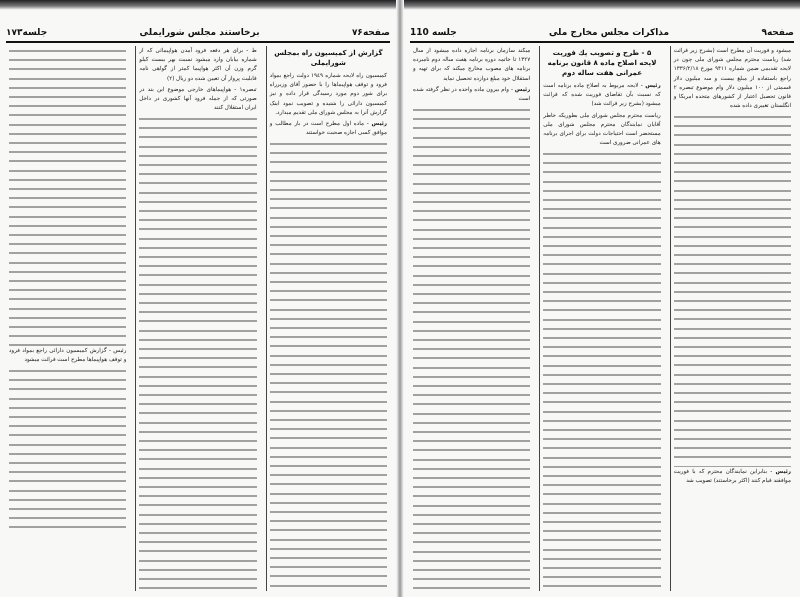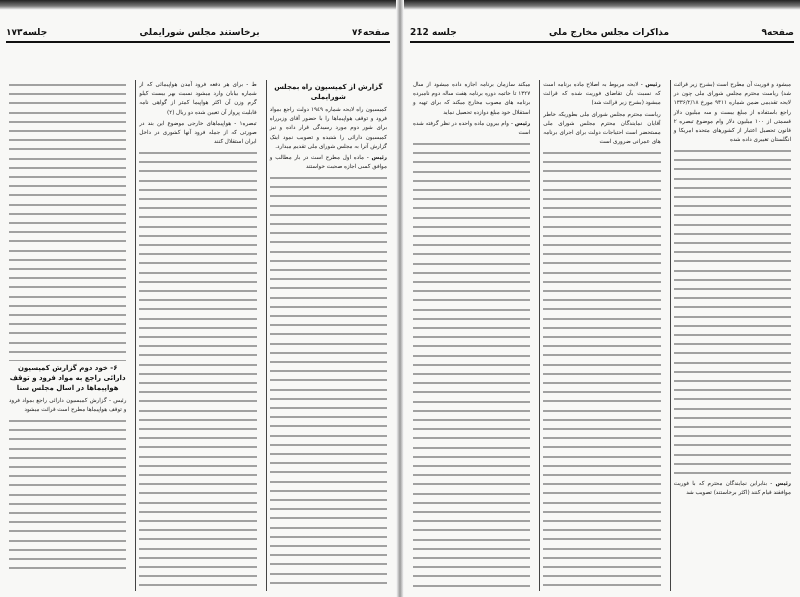--- a/index.html
+++ b/index.html
@@ -4,21 +4,21 @@
 <style>
   html,body{margin:0;padding:0;background:#fff;}
   body{width:800px;height:597px;overflow:hidden;position:relative;font-family:"DejaVu Sans",sans-serif;color:#111;}
   .topband{position:absolute;left:0;top:0;width:800px;height:10px;background:linear-gradient(#222,#777 60%,#fff);}
   .page{position:absolute;top:10px;height:587px;background:#f8f8f6;}
   .page.left{left:0;width:396px;}
   .page.right{left:404px;width:396px;}
   .gutter{position:absolute;left:396px;top:0;width:8px;height:597px;background:linear-gradient(90deg,#fff,#999,#fff);}
   .header{position:absolute;top:14px;left:6px;right:6px;height:16px;display:flex;justify-content:space-between;align-items:center;direction:rtl;font-size:9px;font-weight:bold;}
   .header .rule{position:absolute;left:0;right:0;bottom:-3px;height:2px;background:#111;}
-  .cols{position:absolute;top:36px;left:6px;right:6px;bottom:6px;display:flex;flex-direction:row-reverse;gap:6px;margin-top:34px;}
+  .cols{position:absolute;top:36px;left:6px;right:6px;bottom:6px;display:flex;flex-direction:row-reverse;gap:6px;}
   .col{flex:1;border-left:1px solid #444;padding:0 3px;direction:rtl;overflow:hidden;}
   .col:last-child{border-left:none;}
   .para{font-size:5.6px;line-height:9.2px;text-align:justify;margin:0 0 2px 0;color:#222;}
   .heading{font-size:7px;line-height:10px;font-weight:bold;text-align:center;margin:2px 0 3px 0;}
   .speaker{font-weight:bold;}
   .lines{height:100%;background:repeating-linear-gradient(#f8f8f6 0,#f8f8f6 4px,#5a5a5a 4px,#5a5a5a 6px,#f8f8f6 6px,#f8f8f6 9.2px);opacity:.55;}
 </style>
 </head>
 <body>
 
@@ -38,43 +38,43 @@
       <p class="para"><span class="speaker">رئیس</span> - <span>ماده اول مطرح است در بار مطالب و موافق کسی اجازه صحبت خواستند</span></p>
       <div class="lines"></div>
     </div>
     <div class="col">
       <p class="para">ط - برای هر دفعه فرود آمدن هواپیمائی که از شماره بیابان وارد میشود نسبت بهر بیست کیلو گرم وزن آن اکثر هواپیما کمتر از گواهی نامه قابلیت پرواز آن تعیین شده دو ریال (۲)</p>
       <p class="para">تبصره۱ - هواپیماهای خارجی موضوع این بند در صورتی که از جمله فرود آنها کشوری در داخل ایران استقلال کنند</p>
       <div class="lines"></div>
     </div>
     <div class="col">
       <div class="lines" style="height:55%"></div>
-      <div class="heading">۶- خود دوم گزارش کمیسیون دارائی راجع به مواد فرود و توقف هواپیماها در اسال مجلس سنا</div>
       <p class="para">رئیس - گزارش کمیسیون دارائی راجع بمواد فرود و توقف هواپیماها مطرح است قرائت میشود</p>
       <div class="lines" style="height:30%"></div>
     </div>
   </div>
 </div>
 
 <div class="gutter"></div>
 
 <div class="page right">
   <div class="header">
     <span>صفحه۹</span>
     <span>مذاکرات مجلس مخارج ملی</span>
-    <span>جلسه 212</span>
+    <span>جلسه 110</span>
     <div class="rule"></div>
   </div>
   <div class="cols">
     <div class="col">
       <p class="para">میشود و فوریت آن مطرح است (بشرح زیر قرائت شد) ریاست محترم مجلس شورای ملی چون در لایحه تقدیمی ضمن شماره ۹۴۱۱ مورخ ۱۳۳۶/۲/۱۸ راجع باستفاده از مبلغ بیست و سه میلیون دلار قسمتی از ۱۰۰ میلیون دلار وام موضوع تبصره ۲ قانون تحصیل اعتبار از کشورهای متحده امریکا و انگلستان تغییری داده شده</p>
       <div class="lines" style="height:65%"></div>
       <p class="para"><span class="speaker">رئیس</span> - <span>بنابراین نمایندگان محترم که با فوریت موافقند قیام کنند (اکثر برخاستند) تصویب شد</span></p>
     </div>
     <div class="col">
+      <div class="heading">۵ - طرح و تصویب یك فوریت لایحه اصلاح ماده ۸ قانون برنامه عمرانی هفت ساله دوم</div>
       <p class="para"><span class="speaker">رئیس</span> - <span>لایحه مربوط به اصلاح ماده برنامه است که نسبت بآن تقاضای فوریت شده که قرائت میشود (بشرح زیر قرائت شد)</span></p>
       <p class="para">ریاست محترم مجلس شورای ملی بطوریکه خاطر آقایان نمایندگان محترم مجلس شورای ملی مستحضر است احتیاجات دولت برای اجرای برنامه های عمرانی ضروری است</p>
       <div class="lines"></div>
     </div>
     <div class="col">
       <p class="para">میکند سازمان برنامه اجازه داده میشود از سال ۱۳۲۷ تا خاتمه دوره برنامه هفت ساله دوم نامبرده برنامه های مصوب مخارج میکند که برای تهیه و استقلال خود مبلغ دوازده تحصیل نماید</p>
       <p class="para"><span class="speaker">رئیس</span> - <span>وام بیرون ماده واحده در نظر گرفته شده است</span></p>
       <div class="lines"></div>
     </div>
   </div>

